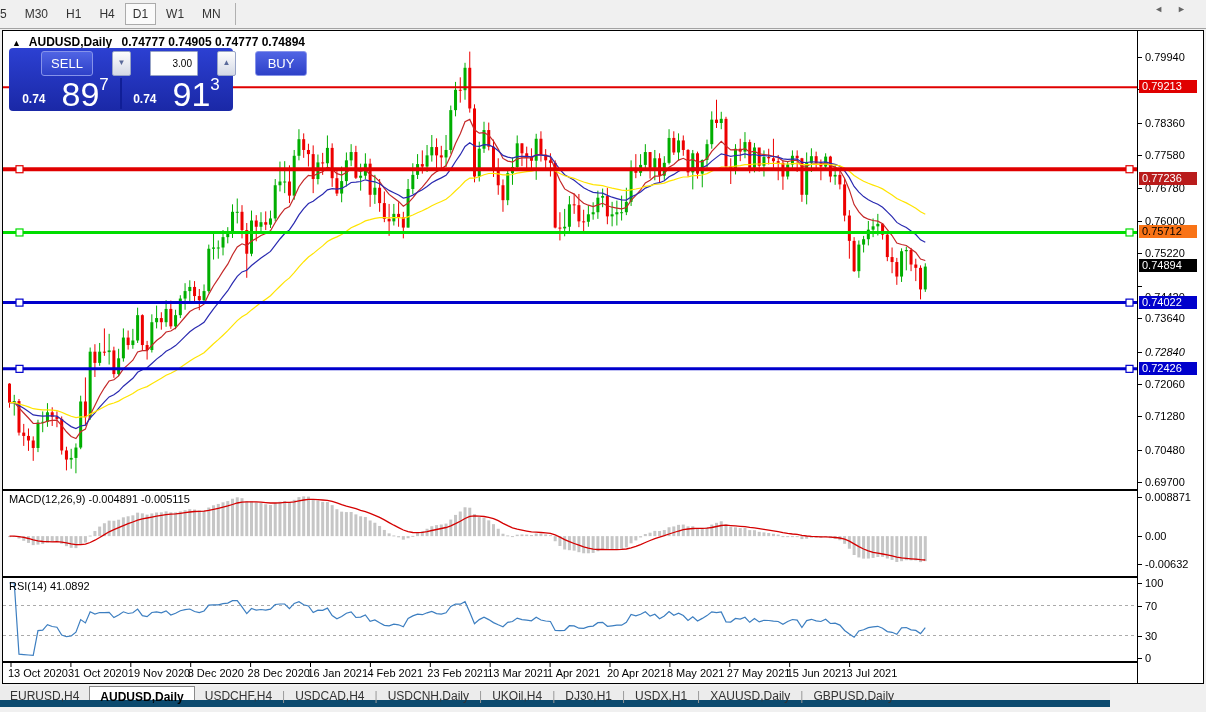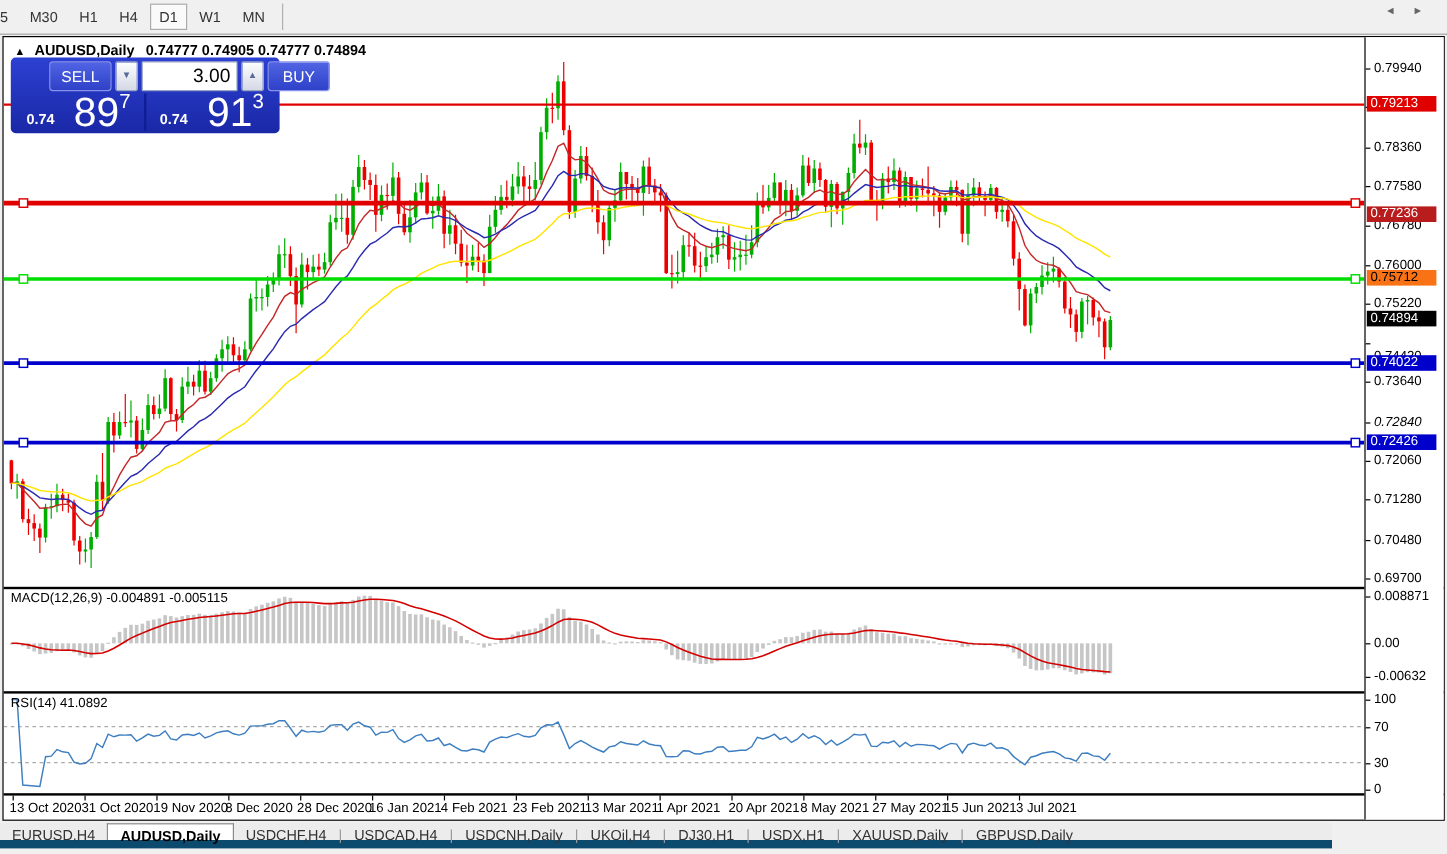--- a/index.html
+++ b/index.html
@@ -24,26 +24,26 @@
   .price-badge { position:absolute; left:1px; width:58px; height:13px; line-height:13px;
     font-size:11px; text-align:left; padding-left:3px; white-space:nowrap; }
   
   #chart-title { position:absolute; left:9px; top:4px; z-index:4; font-size:12px;
     font-weight:bold; color:#000; white-space:nowrap; }
   #chart-title .tri { font-size:9px; margin-right:5px; }
   .ind-label { position:absolute; left:6px; z-index:4; font-size:11px; color:#000; }
   
   #trade-panel { position:absolute; left:6px; top:17px; width:224px; height:63px; z-index:5;
     background:linear-gradient(#2c40d2,#1a28a6); border-radius:4px; padding:3px 4px; }
-  #tp-row1 { display:flex; align-items:stretch; height:25px; gap:3px;padding-left:28px; }
+  #tp-row1 { display:flex; align-items:stretch; height:25px; gap:19px;padding-left:28px; }
   .tp-btn { flex:0 0 52px; color:#fff; font-size:13px; text-align:center; line-height:23px;
     background:linear-gradient(#5064e4,#2e41c8); border:1px solid #8693ea; border-radius:3px; cursor:pointer; }
   .spin-btn { flex:0 0 19px; background:linear-gradient(#fdfdfd,#d4d9e6); border:1px solid #98a4c6;
     border-radius:2px; color:#5a6a9a; font-size:8px; text-align:center; line-height:22px; cursor:pointer; }
-  #volume-input { flex:1 1 auto; width:80px; border:1px solid #98a4c6; font-size:16px;
+  #volume-input { flex:1 1 auto; width:48px; border:1px solid #98a4c6; font-size:10px;
     font-family:"Liberation Sans",sans-serif; text-align:right; padding-right:5px; border-radius:1px; }
   #tp-row2 { display:flex; margin-top:2px; height:31px; }
   .tp-price { flex:1; display:flex; justify-content:center; align-items:flex-end; color:#fff; }
   .tp-price .pfx { font-size:12px; font-weight:bold; margin:0 16px 3px 0; }
   .tp-price .big { font-size:34px; line-height:29px; }
   .tp-price .sup { font-size:17px; line-height:17px; align-self:flex-start; margin-top:-2px; }
   .tp-div { width:2px; background:#101e96; margin:0 2px; }
   
   #tab-bar { position:absolute; left:0; top:686px; width:1110px; height:21px;
     background:#ececec; border-bottom:7px solid #0c4a6e; display:flex; align-items:stretch;

